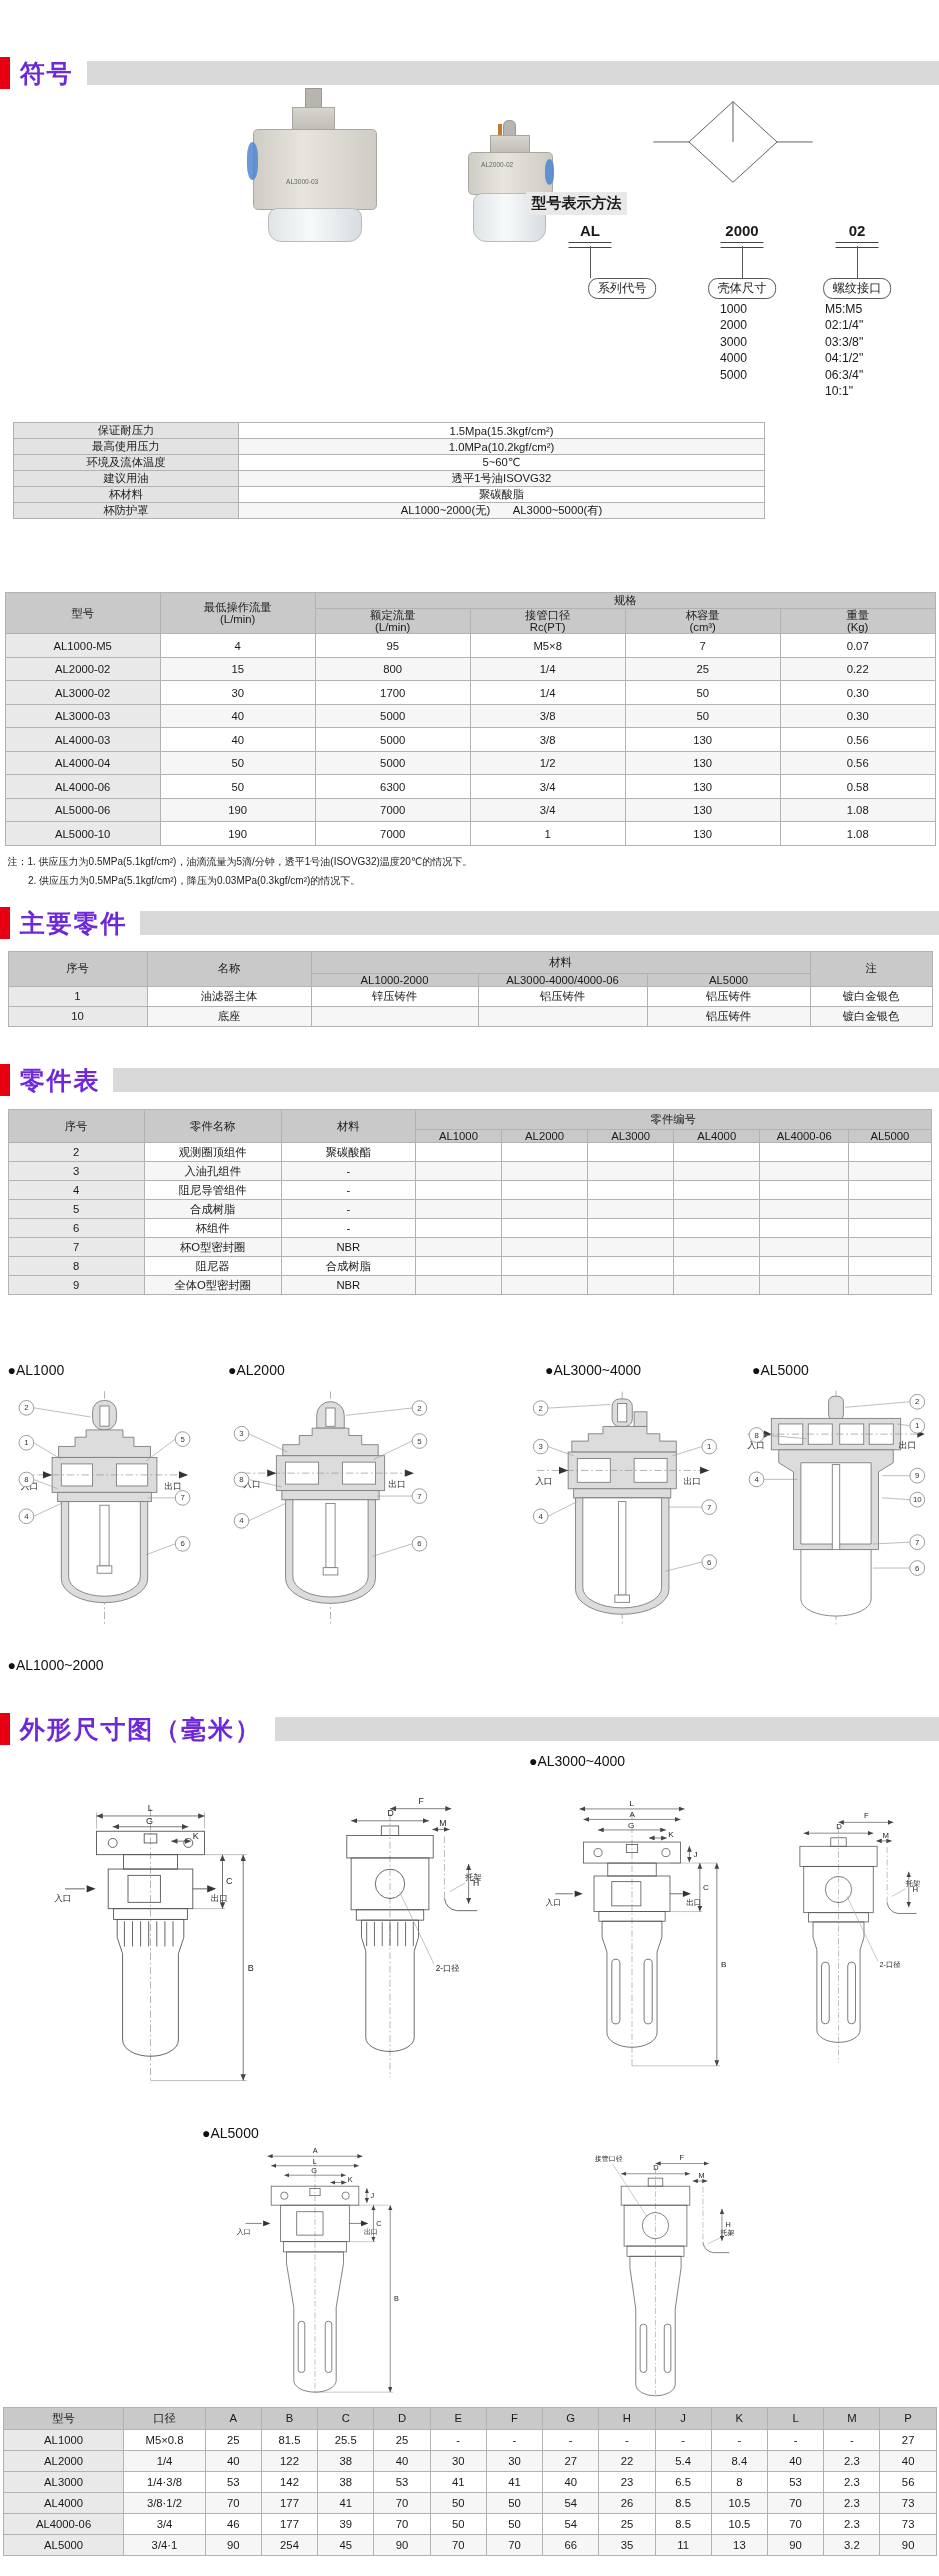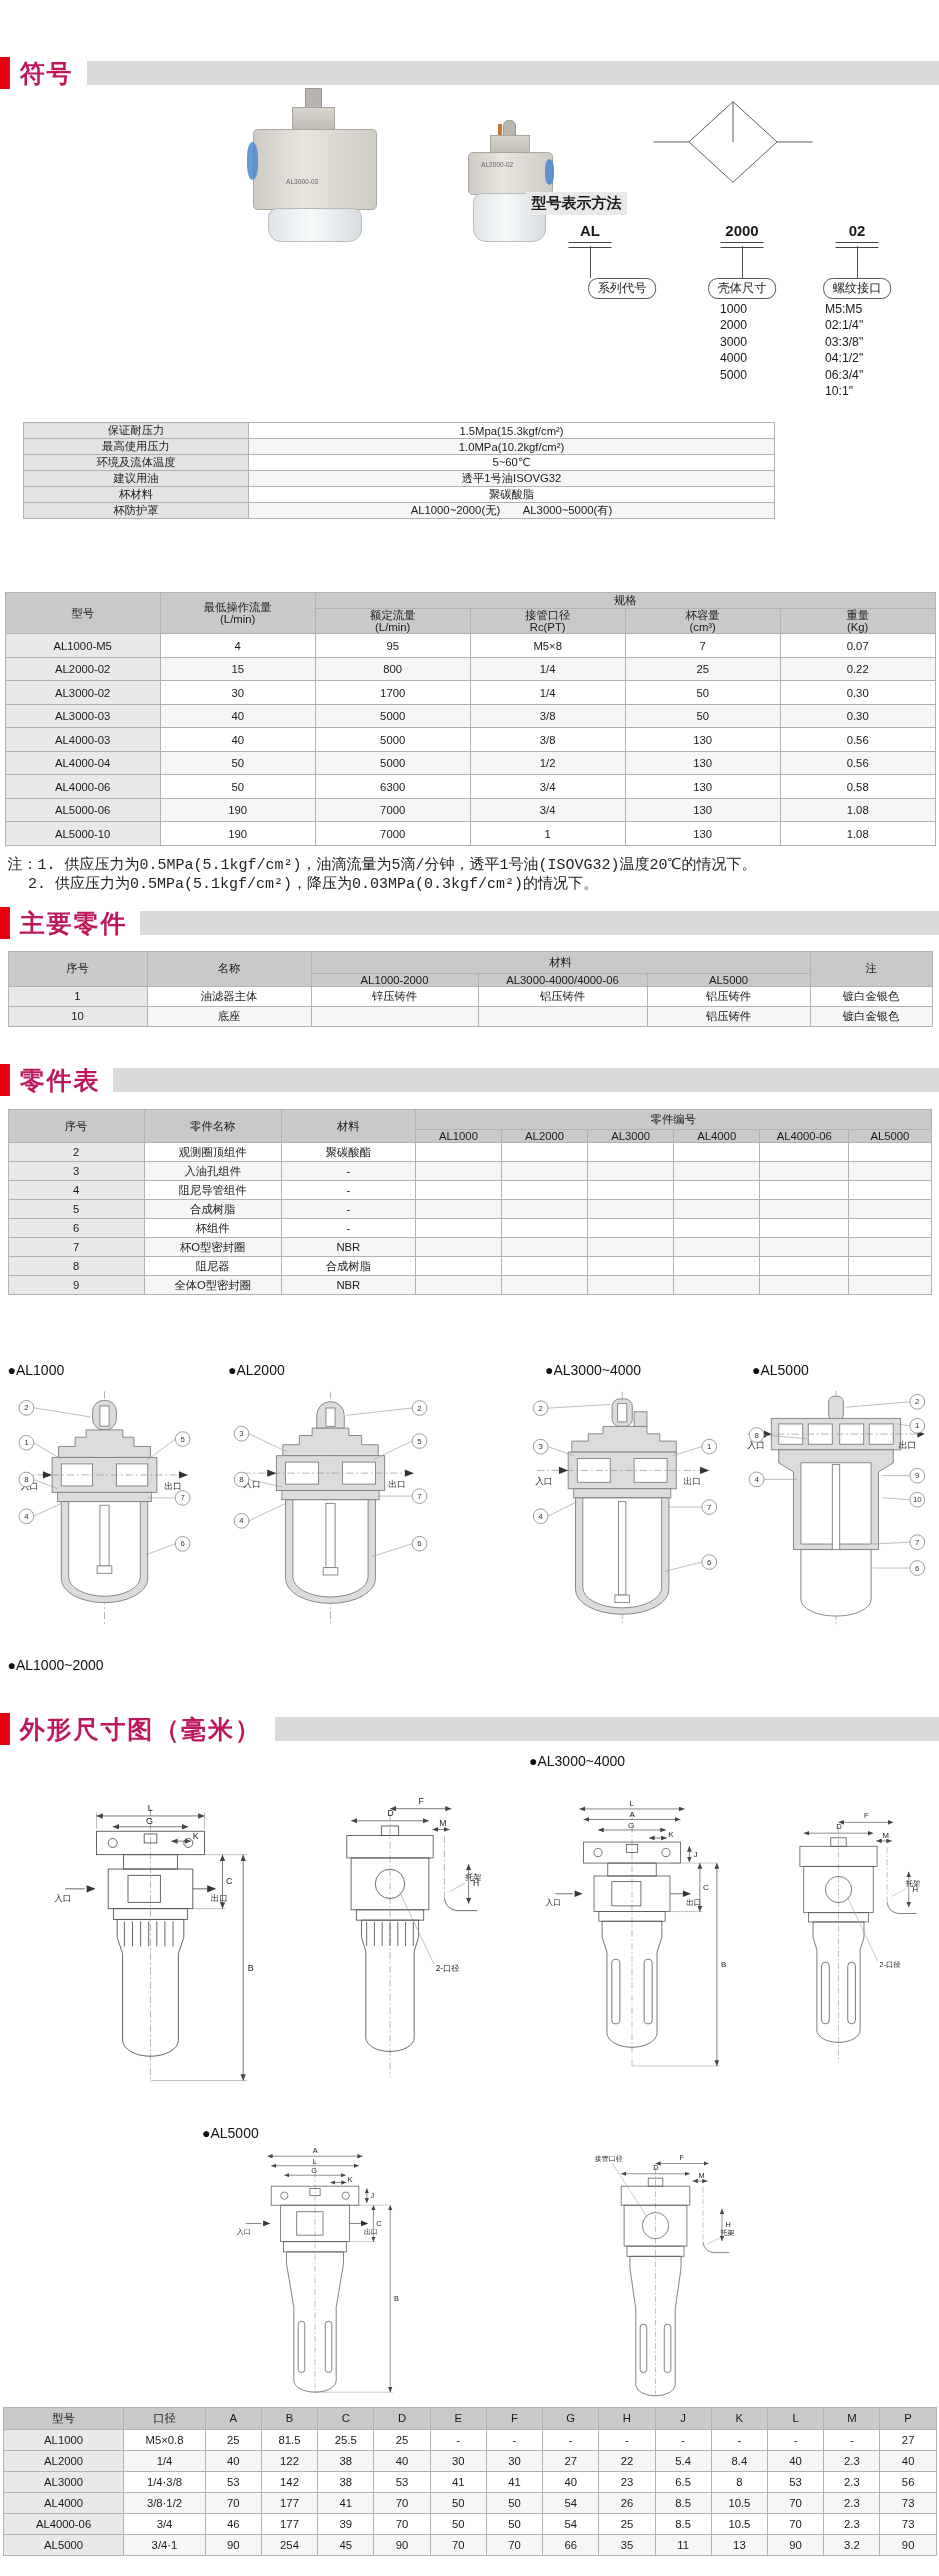--- a/index.html
+++ b/index.html
@@ -1,40 +1,40 @@
 <!DOCTYPE html>
 <html style="font-size:15px"><head>
 <meta charset="utf-8">
 <style>
   html,body{margin:0;padding:0;background:#fff;}
   .page{position:relative;width:939px;height:2576px;background:#fff;overflow:hidden;
         font-family:"Liberation Sans","DejaVu Sans",sans-serif;color:#1a1a1a;}
   
   .sec{position:absolute;left:0;display:flex;align-items:center;width:939px;height:34px;}
   .sec .red{width:10.3px;height:32px;background:#e60012;}
-  .sec .st{font-size:25px;font-weight:bold;color:#be185d;margin-left:9.4px;letter-spacing:1.9px;white-space:nowrap;}
+  .sec .st{font-size:25px;font-weight:bold;color:#6d28d9;margin-left:9.4px;letter-spacing:1.9px;white-space:nowrap;}
   .sec .bar{height:23.5px;background:#d9d9d9;margin-left:13px;}
   .sec .grow{flex:1;}
   
   table{border-collapse:collapse;table-layout:fixed;position:absolute;background:#fff;}
   th,td{border:0.9px solid #b2b2b2;font-size:11.3px;font-weight:normal;text-align:center;
         padding:0 2.8px;overflow:hidden;white-space:nowrap;}
   thead th{background:#c9c9c9;}
   .hl2{display:block;line-height:12.2px;}
   tbody tr td:first-child{background:#e9e9e9;}
   tbody tr:nth-child(even) td:not(:first-child){background:#f6f6f6;}
   #spec-table tbody td{height:15px;}
   #spec-table tbody td:first-child{background:#e3e3e3;text-align:center;}
   #model-table tbody td{height:22.5px;}
   #mp-table tbody td{height:19px;}
   #pt-table tbody td{height:18px;}
   #dim-table tbody td{height:20px;}
   #dim-table thead th{height:20.7px;}
   
-  .note{position:absolute;font-size:15px;color:#222;white-space:nowrap;font-family:Liberation Mono, monospace;}
+  .note{position:absolute;font-size:10px;color:#222;white-space:nowrap;}
   
   .md-title{position:absolute;background:#e9e9e9;font-size:15px;font-weight:bold;padding:1.9px 5.6px;}
   .md-code{position:absolute;font-size:15px;font-weight:bold;transform:translateX(-50%);}
   .md-dbl{position:absolute;width:43px;height:3.8px;border-top:0.9px solid #444;border-bottom:0.9px solid #444;transform:translateX(-50%);}
   .md-v{position:absolute;width:0.9px;height:32px;background:#555;}
   .md-pill{position:absolute;border:0.9px solid #555;border-radius:9.4px;font-size:12.2px;padding:0.9px 8.5px;transform:translateX(-50%);white-space:nowrap;background:#fff;}
   .md-list{position:absolute;font-size:12.2px;line-height:16.4px;}
   .li{white-space:nowrap;}
   
   .figlab{position:absolute;font-size:14px;color:#111;white-space:nowrap;}
@@ -131,21 +131,21 @@
   <div class="md-pill" style="left:857px;top:278px">螺纹接口</div>
   <div class="md-list" style="left:825px;top:301px">
       <div class="li">M5:M5</div>
       <div class="li">02:1/4"</div>
       <div class="li">03:3/8"</div>
       <div class="li">04:1/2"</div>
       <div class="li">06:3/4"</div>
       <div class="li">10:1"</div>
     </div>
 
-  <table id="spec-table" style="left:23px;top:422px;width:752px">
+  <table id="spec-table" style="left:13px;top:422px;width:752px">
     <colgroup>
         <col style="width:225px">
         <col>
       </colgroup>
     <tbody>
         <tr>
           <td>保证耐压力</td>
           <td>1.5Mpa(15.3kgf/cm²)</td>
         </tr>
         <tr>

